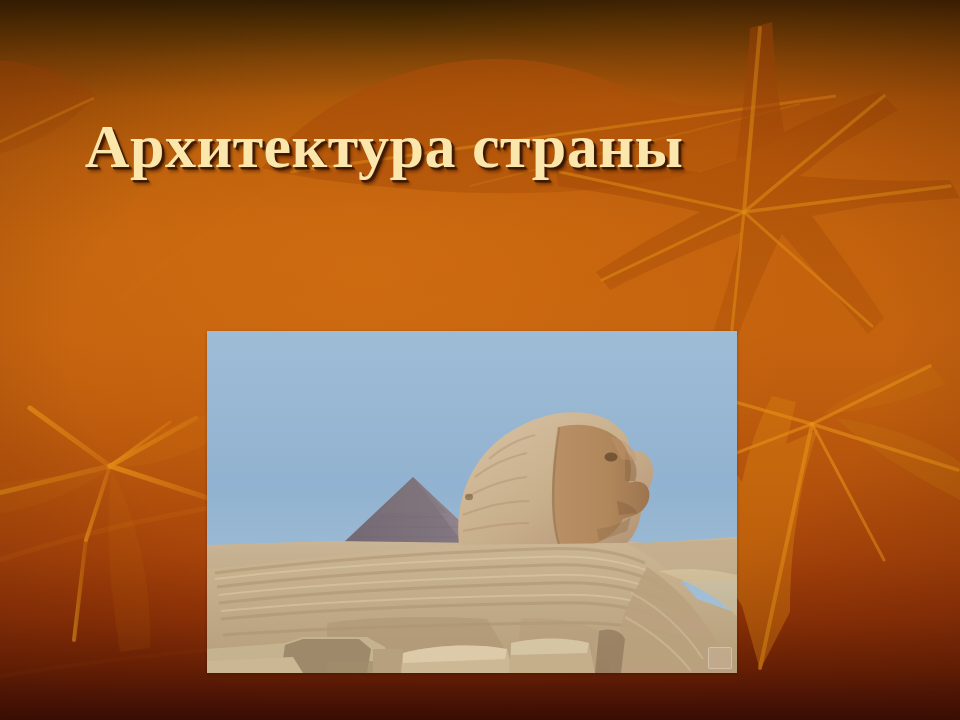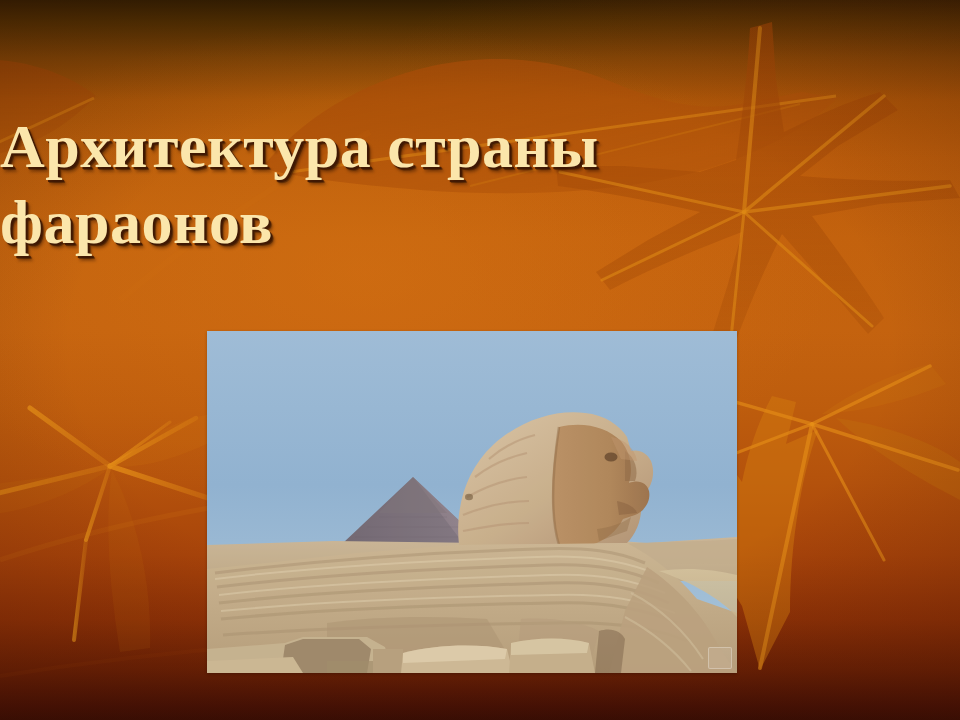--- a/index.html
+++ b/index.html
@@ -64,20 +64,21 @@
     pointer-events: none;
   }
   .leaf-layer svg { display: block; width: 960px; height: 720px; }
 
   
   .title-block {
     position: absolute;
     left: 0;
     top: 108px;
     width: 768px;
+    text-align: center;
     z-index: 6;
   }
   .title-line {
     display: block;
     font-family: "Liberation Serif", "DejaVu Serif", serif;
     font-weight: 700;
     font-size: 62px;
     line-height: 76px;
     letter-spacing: 0.5px;
     color: #fbe6ab;
@@ -214,21 +215,20 @@
         <path d="M120,300 C200,232 288,176 370,132" stroke="#e07d12" stroke-opacity="0.22" stroke-width="6" fill="none"></path>
         <path d="M0,676 C200,644 420,630 640,636" stroke="#b5530a" stroke-opacity="0.28" stroke-width="4" fill="none"></path>
       </g>
     </svg>
   </div>
 
   <div class="bg-vignette"></div>
 
   <div class="title-block">
     <span class="title-line">Архитектура страны</span>
-    <span class="title-line">фараонов</span>
   </div>
 
   <div class="photo-frame">
     <div class="photo-stage">
       <svg viewBox="0 0 530 342" xmlns="http://www.w3.org/2000/svg">
         <defs>
           <linearGradient id="skyG" x1="0" y1="0" x2="0" y2="1">
             <stop offset="0%" stop-color="#9cbcd8"></stop>
             <stop offset="45%" stop-color="#8eb2d2"></stop>
             <stop offset="100%" stop-color="#a9c6dc"></stop>

